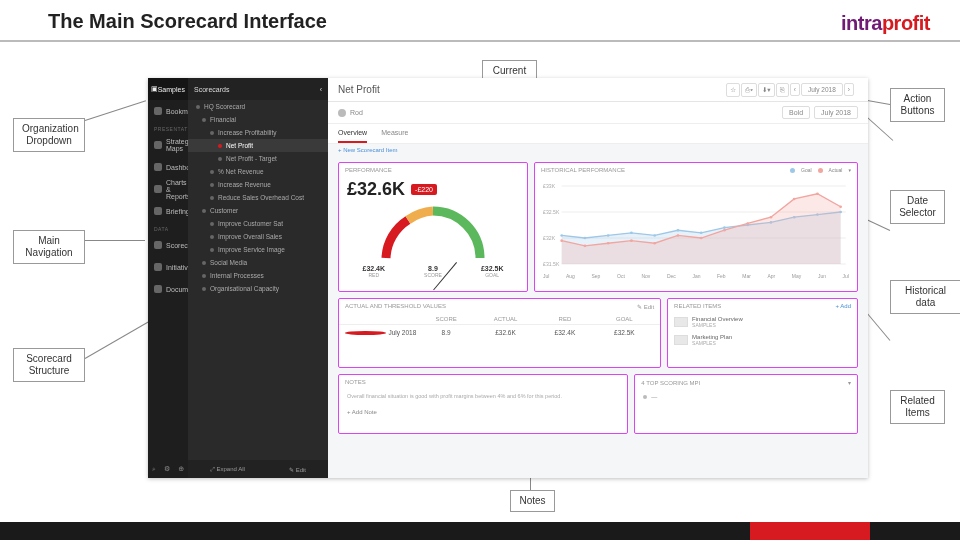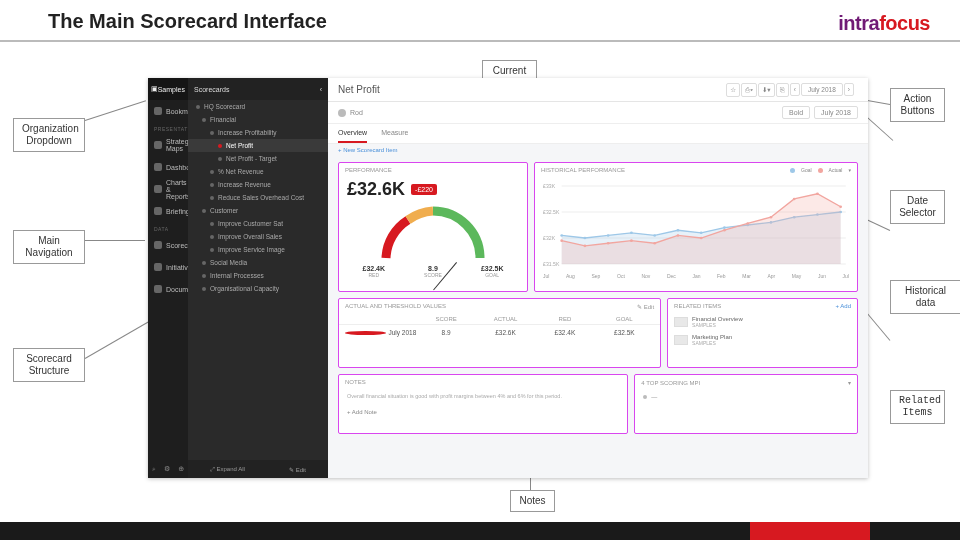--- a/index.html
+++ b/index.html
@@ -90,21 +90,21 @@
 .score-item{padding:4px 8px;font-size:6px;color:#888;display:flex;align-items:center;gap:4px}
 .score-item .sdot{width:4px;height:4px;border-radius:50%;background:#bbb}
 
 .leg{display:flex;gap:6px;align-items:center;font-size:5px;color:#888}
 .leg i{width:5px;height:5px;border-radius:50%;display:inline-block}
 </style>
 </head>
 <body>
 
 <div class="slide-title">The Main Scorecard Interface</div>
-<div class="brand"><span class="b1">intra</span><span class="b2">focus</span></div>
+<div class="brand"><span class="b1">intra</span><span class="b2">profit</span></div>
 <div class="title-rule"></div>
 <div class="foot-black"></div>
 <div class="foot-red"></div>
 
 <div class="callout" style="left: 13px; top: 118px; width: 72px; white-space: pre-line;">Organization
 Dropdown</div>
 <div class="arrow" style="left:85px;top:120px;width:64px;height:1px;transform:rotate(-18deg);transform-origin:left"></div>
 <div class="callout" style="left: 13px; top: 230px; width: 72px; white-space: pre-line;">Main
 Navigation</div>
 <div class="arrow" style="left:85px;top:240px;width:60px;height:1px"></div>
@@ -116,21 +116,21 @@
 <div class="arrow" style="left:510px;top:88px;width:1px;height:20px"></div>
 <div class="callout" style="left: 890px; top: 88px; width: 55px; white-space: pre-line;">Action
 Buttons</div>
 <div class="arrow" style="left:850px;top:104px;width:40px;height:1px;transform:rotate(10deg);transform-origin:right"></div>
 <div class="callout" style="left: 890px; top: 190px; width: 55px; white-space: pre-line;">Date
 Selector</div>
 <div class="arrow" style="left:828px;top:140px;width:65px;height:1px;transform:rotate(42deg);transform-origin:right"></div>
 <div class="callout" style="left: 890px; top: 280px; width: 71px; white-space: pre-line;">Historical
 data</div>
 <div class="arrow" style="left:760px;top:230px;width:130px;height:1px;transform:rotate(25deg);transform-origin:right"></div>
-<div class="callout" style="left: 890px; top: 390px; width: 55px; white-space: pre-line; font-family: Liberation Mono, monospace;">Related
+<div class="callout" style="left: 890px; top: 390px; width: 55px; white-space: pre-line;">Related
 Items</div>
 <div class="arrow" style="left:830px;top:340px;width:60px;height:1px;transform:rotate(50deg);transform-origin:right"></div>
 <div class="callout" style="left: 610px; top: 420px; width: 50px; white-space: pre-line;">Actual
 Values</div>
 <div class="arrow" style="left:590px;top:360px;width:40px;height:1px;transform:rotate(60deg);transform-origin:right"></div>
 <div class="callout" style="left: 510px; top: 490px; width: 45px; white-space: pre-line;">Notes</div>
 <div class="arrow" style="left:530px;top:460px;width:1px;height:30px"></div>
 
 <div class="app">
 

